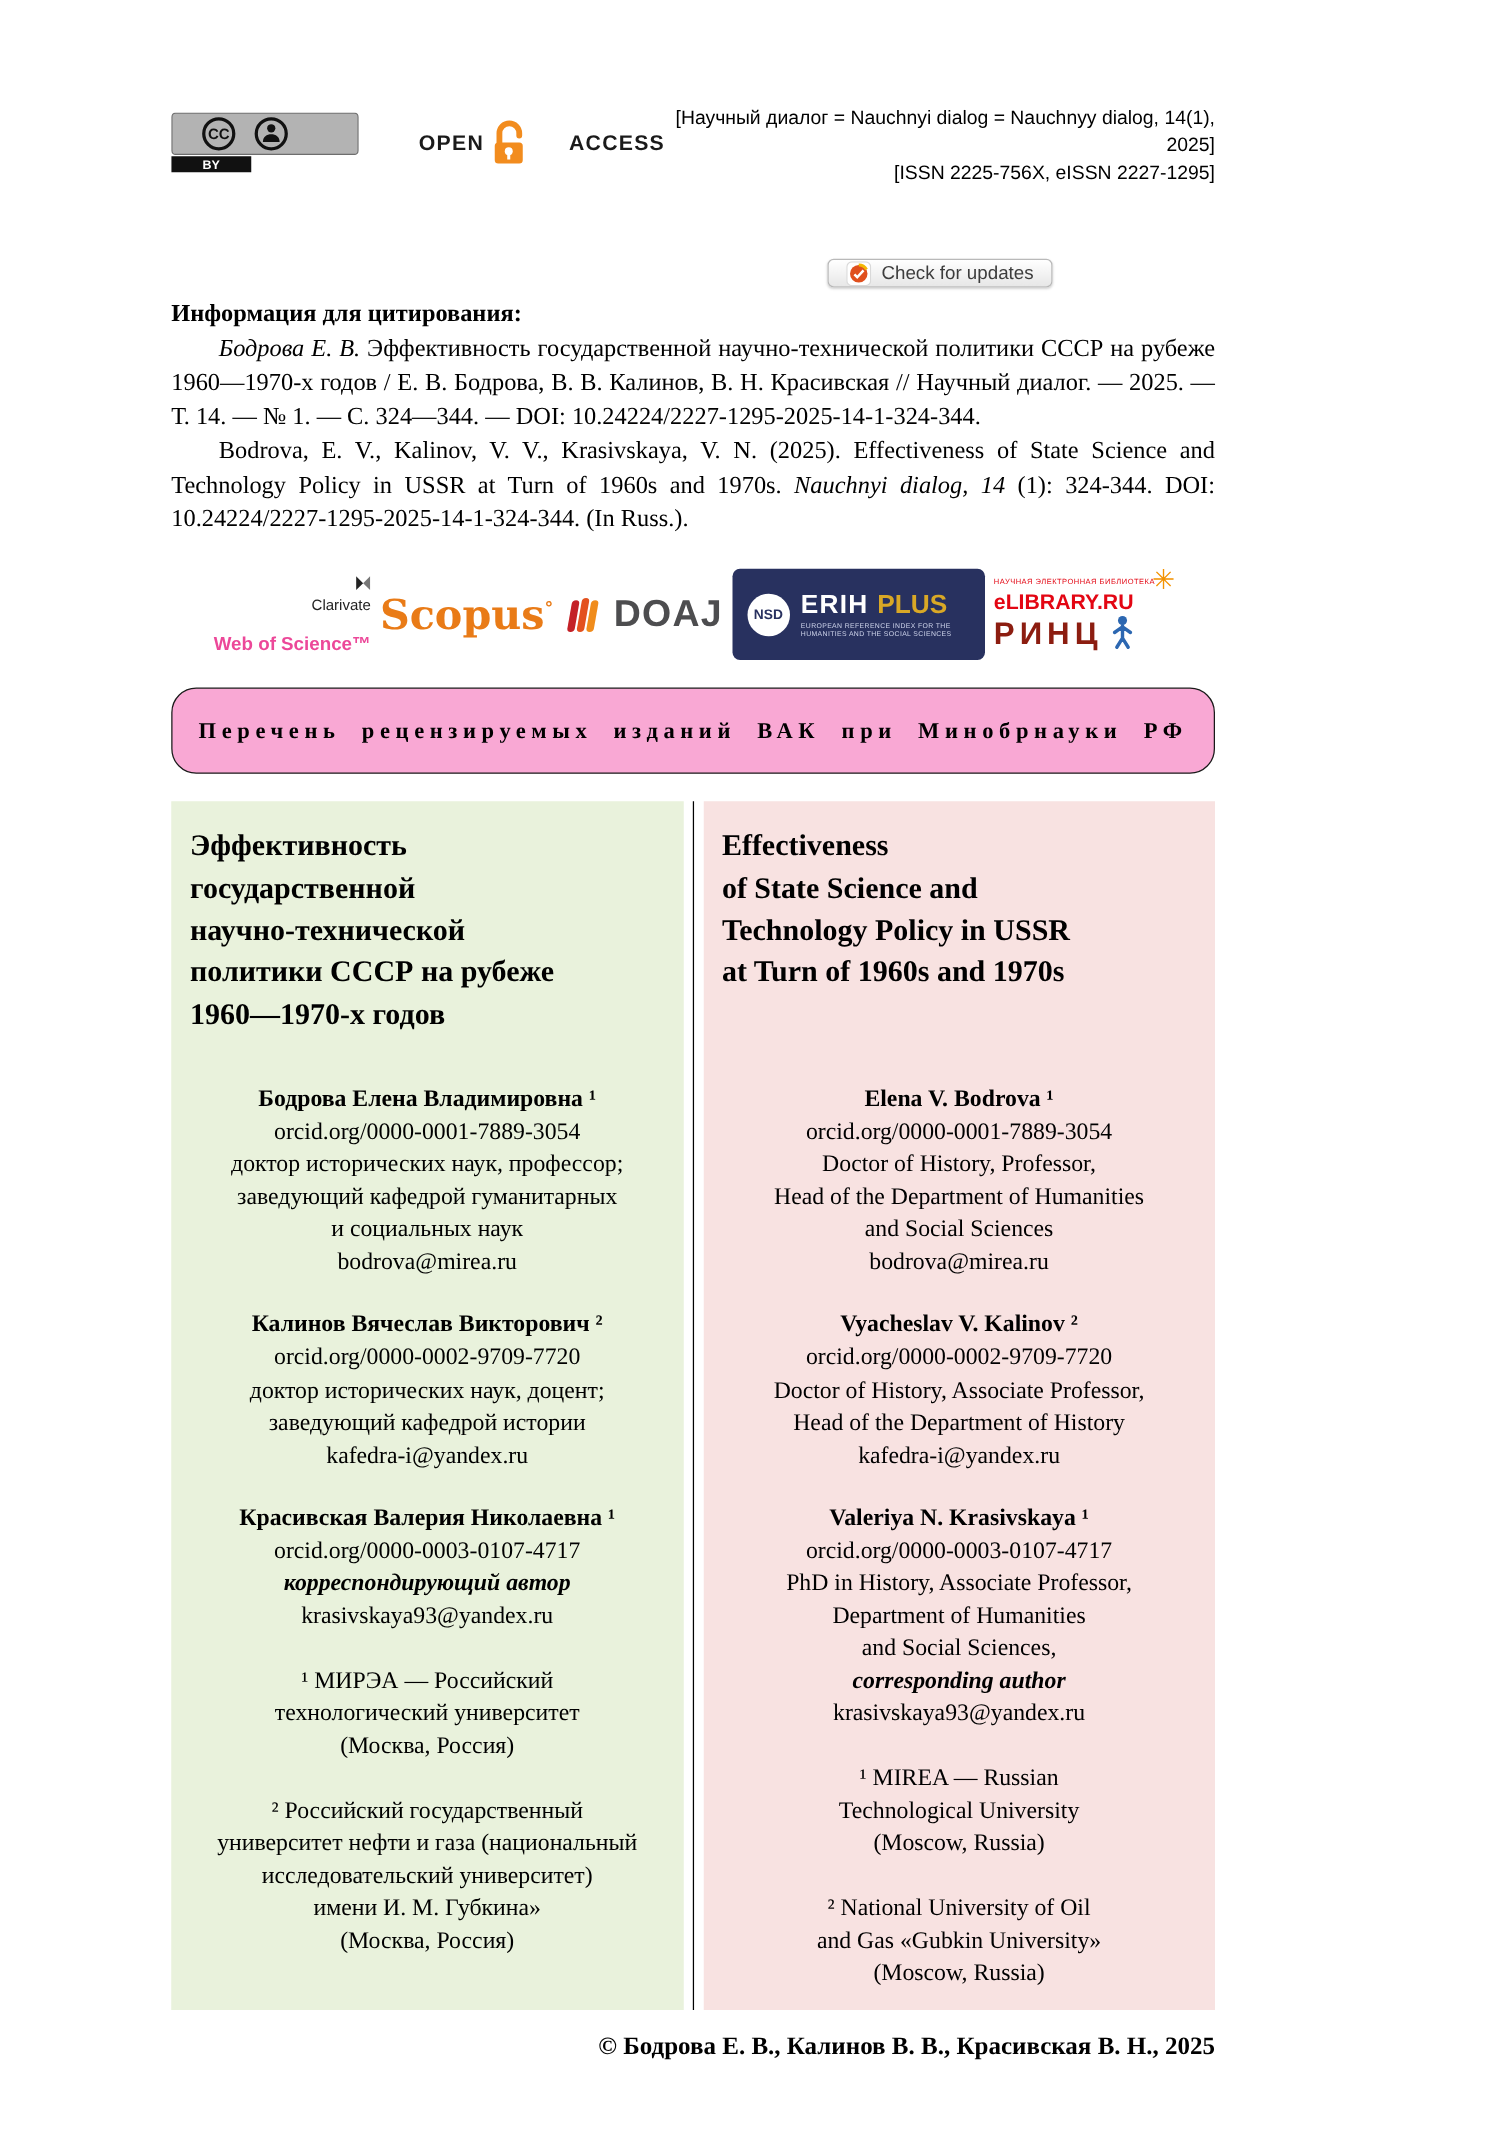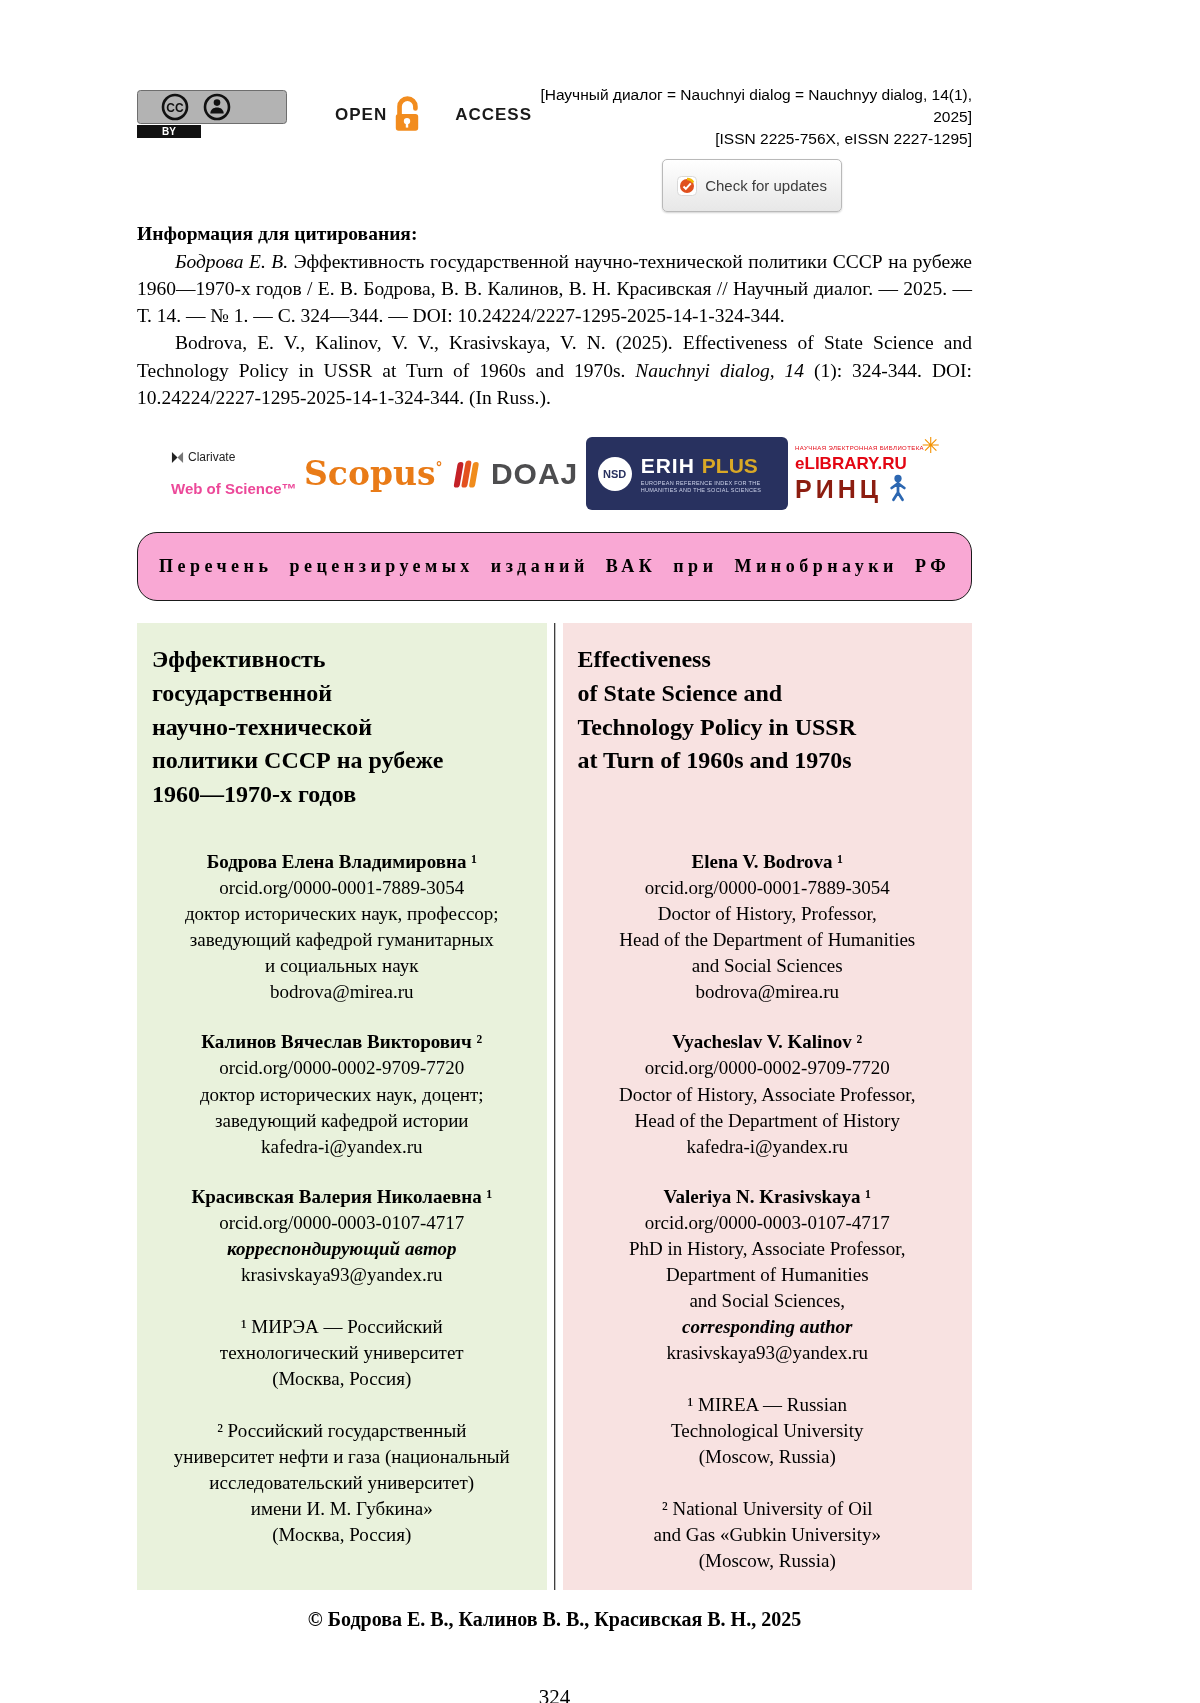--- a/index.html
+++ b/index.html
@@ -12,34 +12,34 @@
   }
   
   .top-row { display:flex; justify-content:space-between; align-items:flex-start; }
   .badges { display:flex; align-items:flex-start; gap:20px; padding-top:6px; }
   .oa { display:flex; align-items:center; gap:6px; padding-top:4px; }
   .oa-word { font-family:"Liberation Sans", sans-serif; font-weight:bold; font-size:17px; letter-spacing:1px; color:#1a1a1a;margin-left:28px; }
   .journal-meta { font-family:"Liberation Sans", sans-serif; font-size:15.5px; text-align:right; line-height:1.42; color:#000; }
   .check-row { display:flex; justify-content:center; margin-top:9px; }
   .check-btn {
     display:inline-flex; align-items:center; gap:8px;
-    border:1px solid #b9b9b9; border-radius:5px; padding:15px 14px;
+    border:1px solid #b9b9b9; border-radius:5px; padding:0 14px;
     background:linear-gradient(#ffffff,#e7e7e7);
     font-family:"Liberation Sans", sans-serif; font-size:15px; color:#3c3c3c;
-    box-shadow:0 1px 2px rgba(0,0,0,.18); cursor:pointer;
+    box-shadow:0 1px 2px rgba(0,0,0,.18); cursor:pointer;margin-top:48px;
   }
   
   .citation { margin-top:8px; font-size:19.5px; line-height:1.4; text-align:justify; }
   .cite-head { font-weight:bold; }
   .cite-p { text-indent:38px; }
   .italic { font-style:italic; }
   
   .logos-row { margin-top:26px; display:flex; align-items:center; justify-content:space-between; padding:0 34px; min-height:64px; }
   .wos { font-family:"Liberation Sans", sans-serif; }
-  .clv-row { font-size:12px; color:#222; display:flex; gap:4px; align-items:flex-end; }
+  .clv-row { font-size:12px; color:#222; display:flex; gap:4px; align-items:flex-end;flex-direction:column; }
   .wos-name { font-weight:bold; font-size:15px; color:#ec4899; margin-top:16px; }
   .scopus { font-family:"DejaVu Serif", serif; font-weight:bold; font-size:33px; color:#e97b17; }
   .scopus sup { font-size:14px; }
   .doaj { display:flex; align-items:center; gap:7px; }
   .doaj-text { font-family:"Liberation Sans", sans-serif; font-weight:bold; font-size:30px; color:#4d4d4f; letter-spacing:1px; }
   .erih { background:#28315f; border-radius:6px; display:flex; align-items:center; gap:9px; padding:7px 12px; height:73px; }
   .nsd { width:34px; height:34px; border-radius:50%; background:#fff; color:#28315f; font-weight:bold; font-size:11px;
          display:flex; align-items:center; justify-content:center; font-family:"Liberation Sans", sans-serif; flex:none; }
   .erih-words { display:flex; align-items:baseline; }
   .erih-w { color:#fff; font-weight:bold; font-size:21px; letter-spacing:1px; font-family:"Liberation Sans", sans-serif; }
@@ -62,21 +62,21 @@
   .col { padding:20px 15px 16px; }
   .col-ru { background:#e9f2dc; }
   .col-en { background:#f8e2e1; }
   .col-title { font-size:24px; font-weight:bold; line-height:1.4; white-space:pre-line; min-height:182px; }
   .author-block { text-align:center; margin-top:24px; font-size:19px; line-height:1.37; }
   .author-name { font-weight:bold; }
   .lines { white-space:pre-line; }
   .corr { font-weight:bold; font-style:italic; }
   .affil-block { text-align:center; margin-top:26px; font-size:19px; line-height:1.37; }
   
-  .copyright { margin-top:18px; text-align:center; font-weight:bold; font-size:20px; }
+  .copyright { margin-top:18px; text-align:right; font-weight:bold; font-size:20px; }
   .page-num { margin-top:54px; text-align:center; font-size:21px; }
 </style>
 </head>
 <body>
 
 <div class="page">
 
   <div class="top-row">
     <div class="badges">
       <svg width="150" height="48" viewBox="0 0 150 48">

